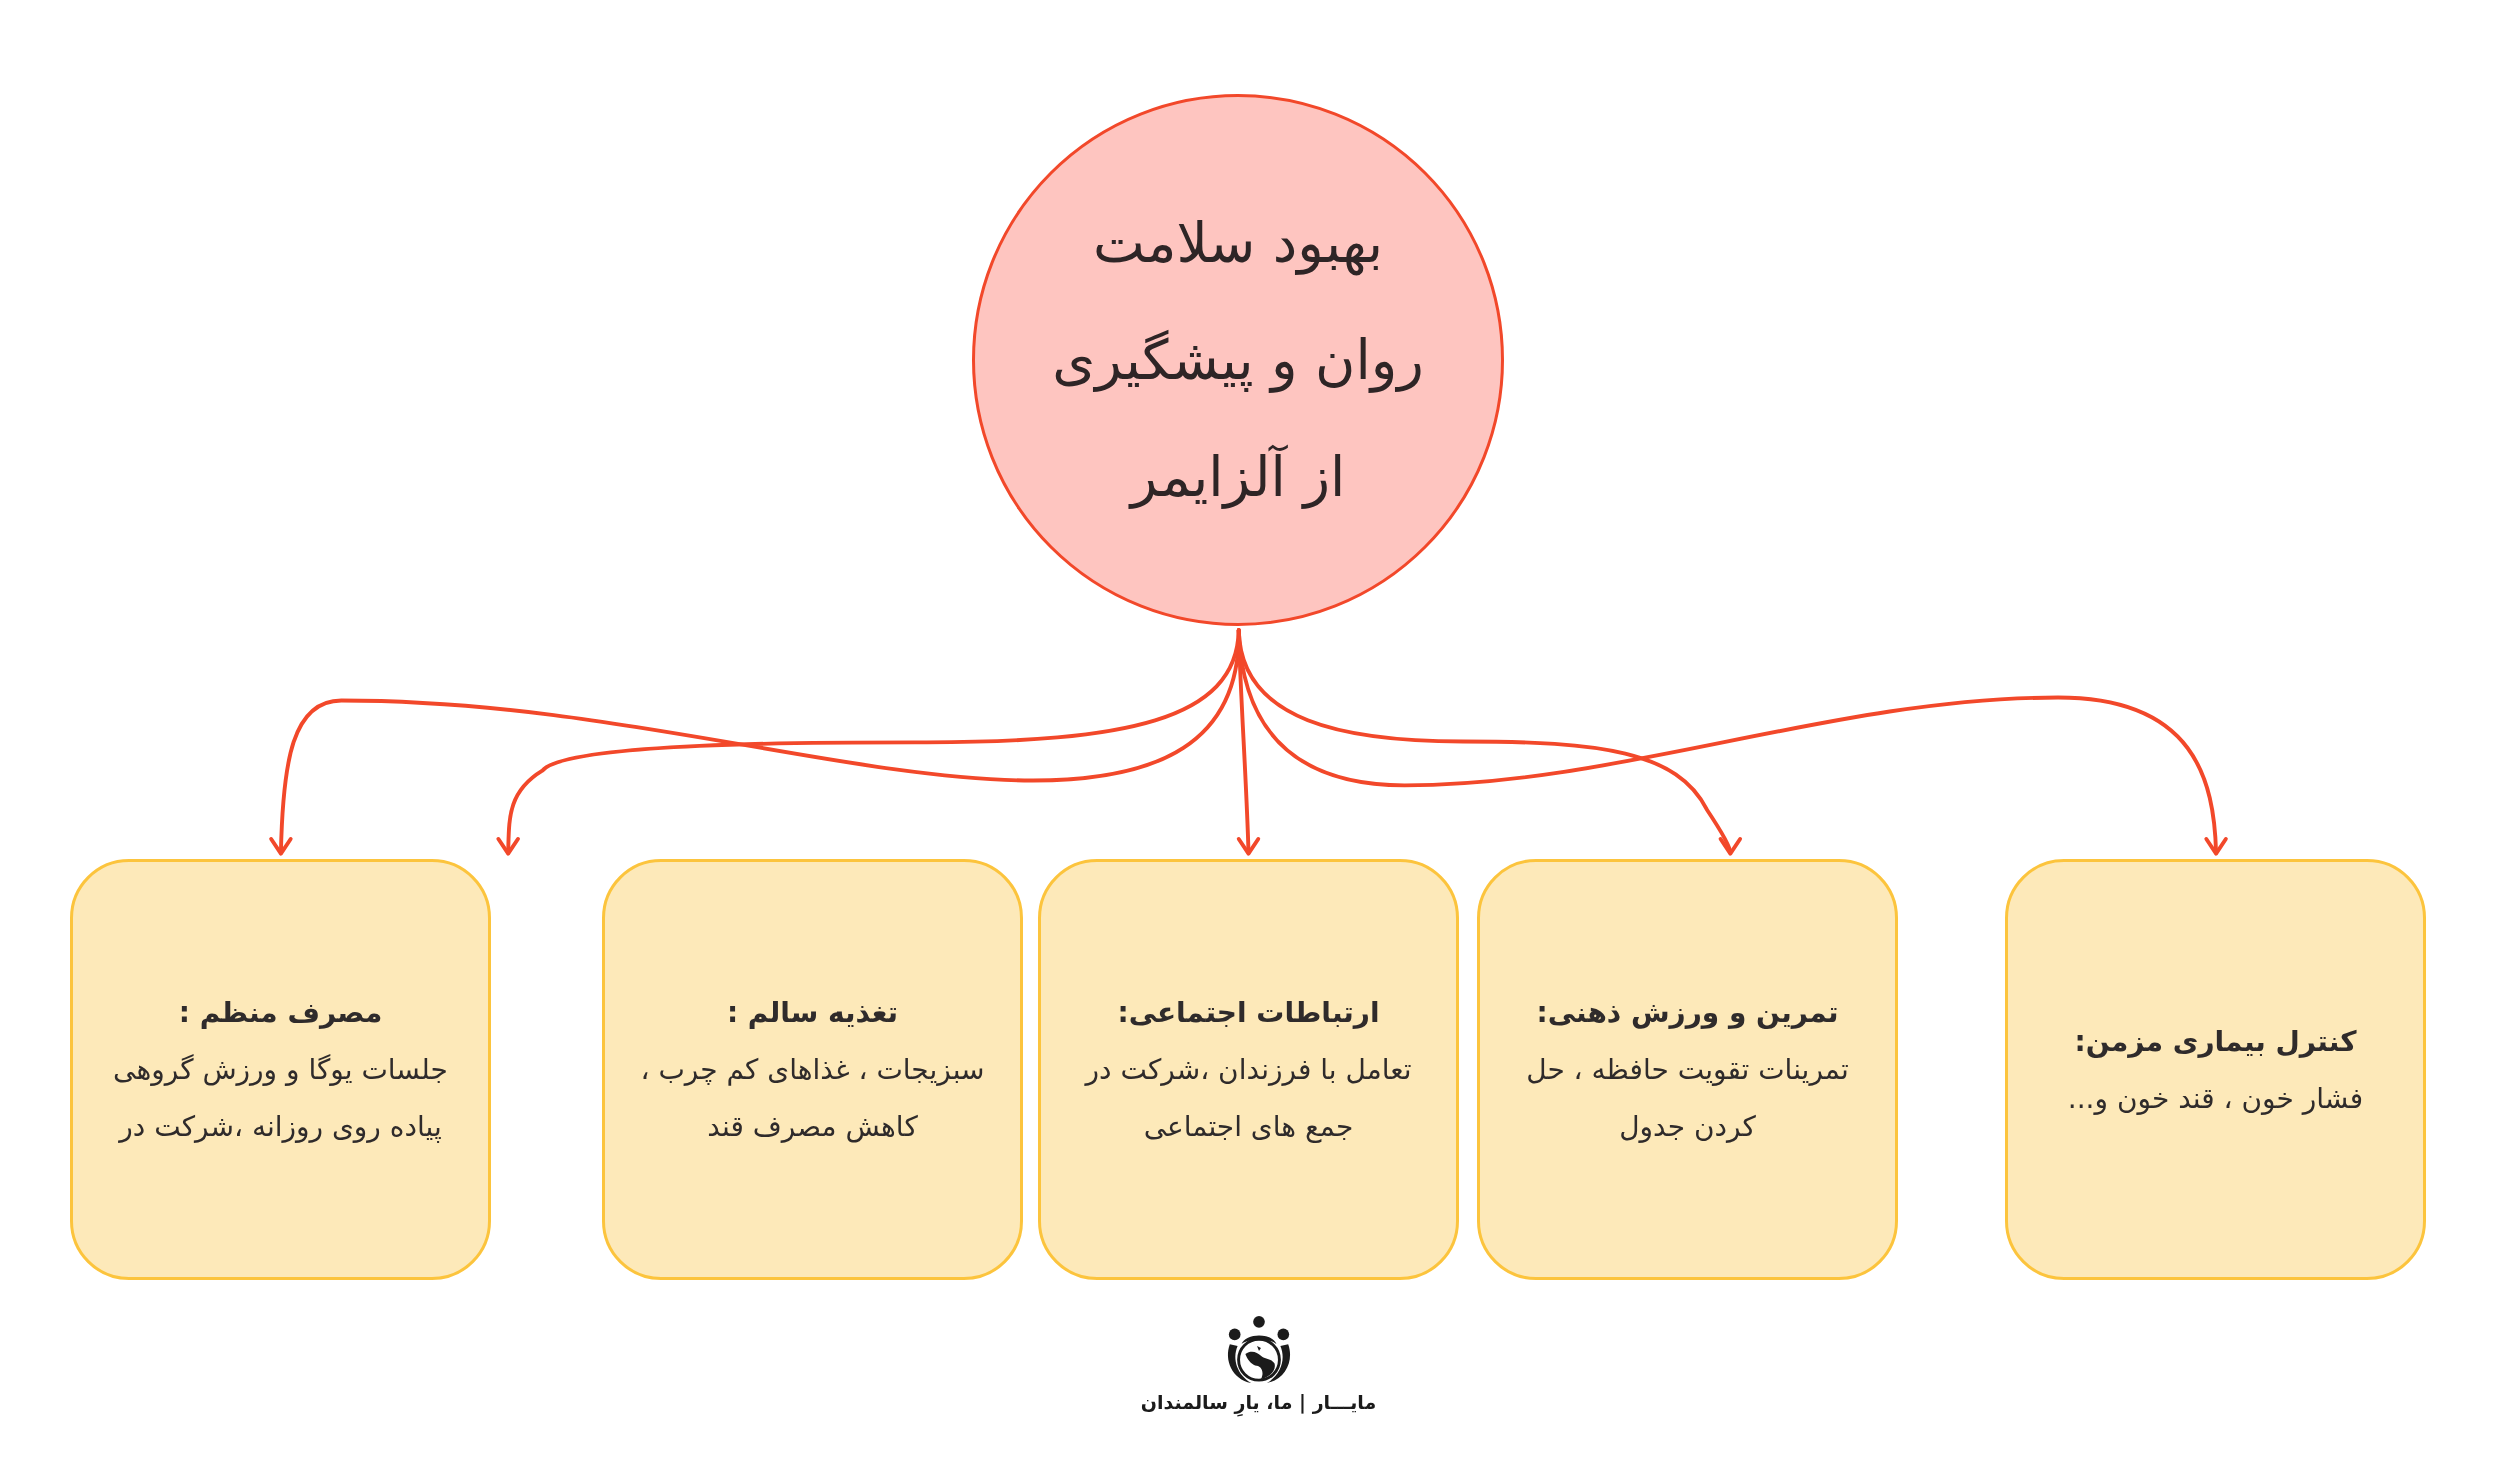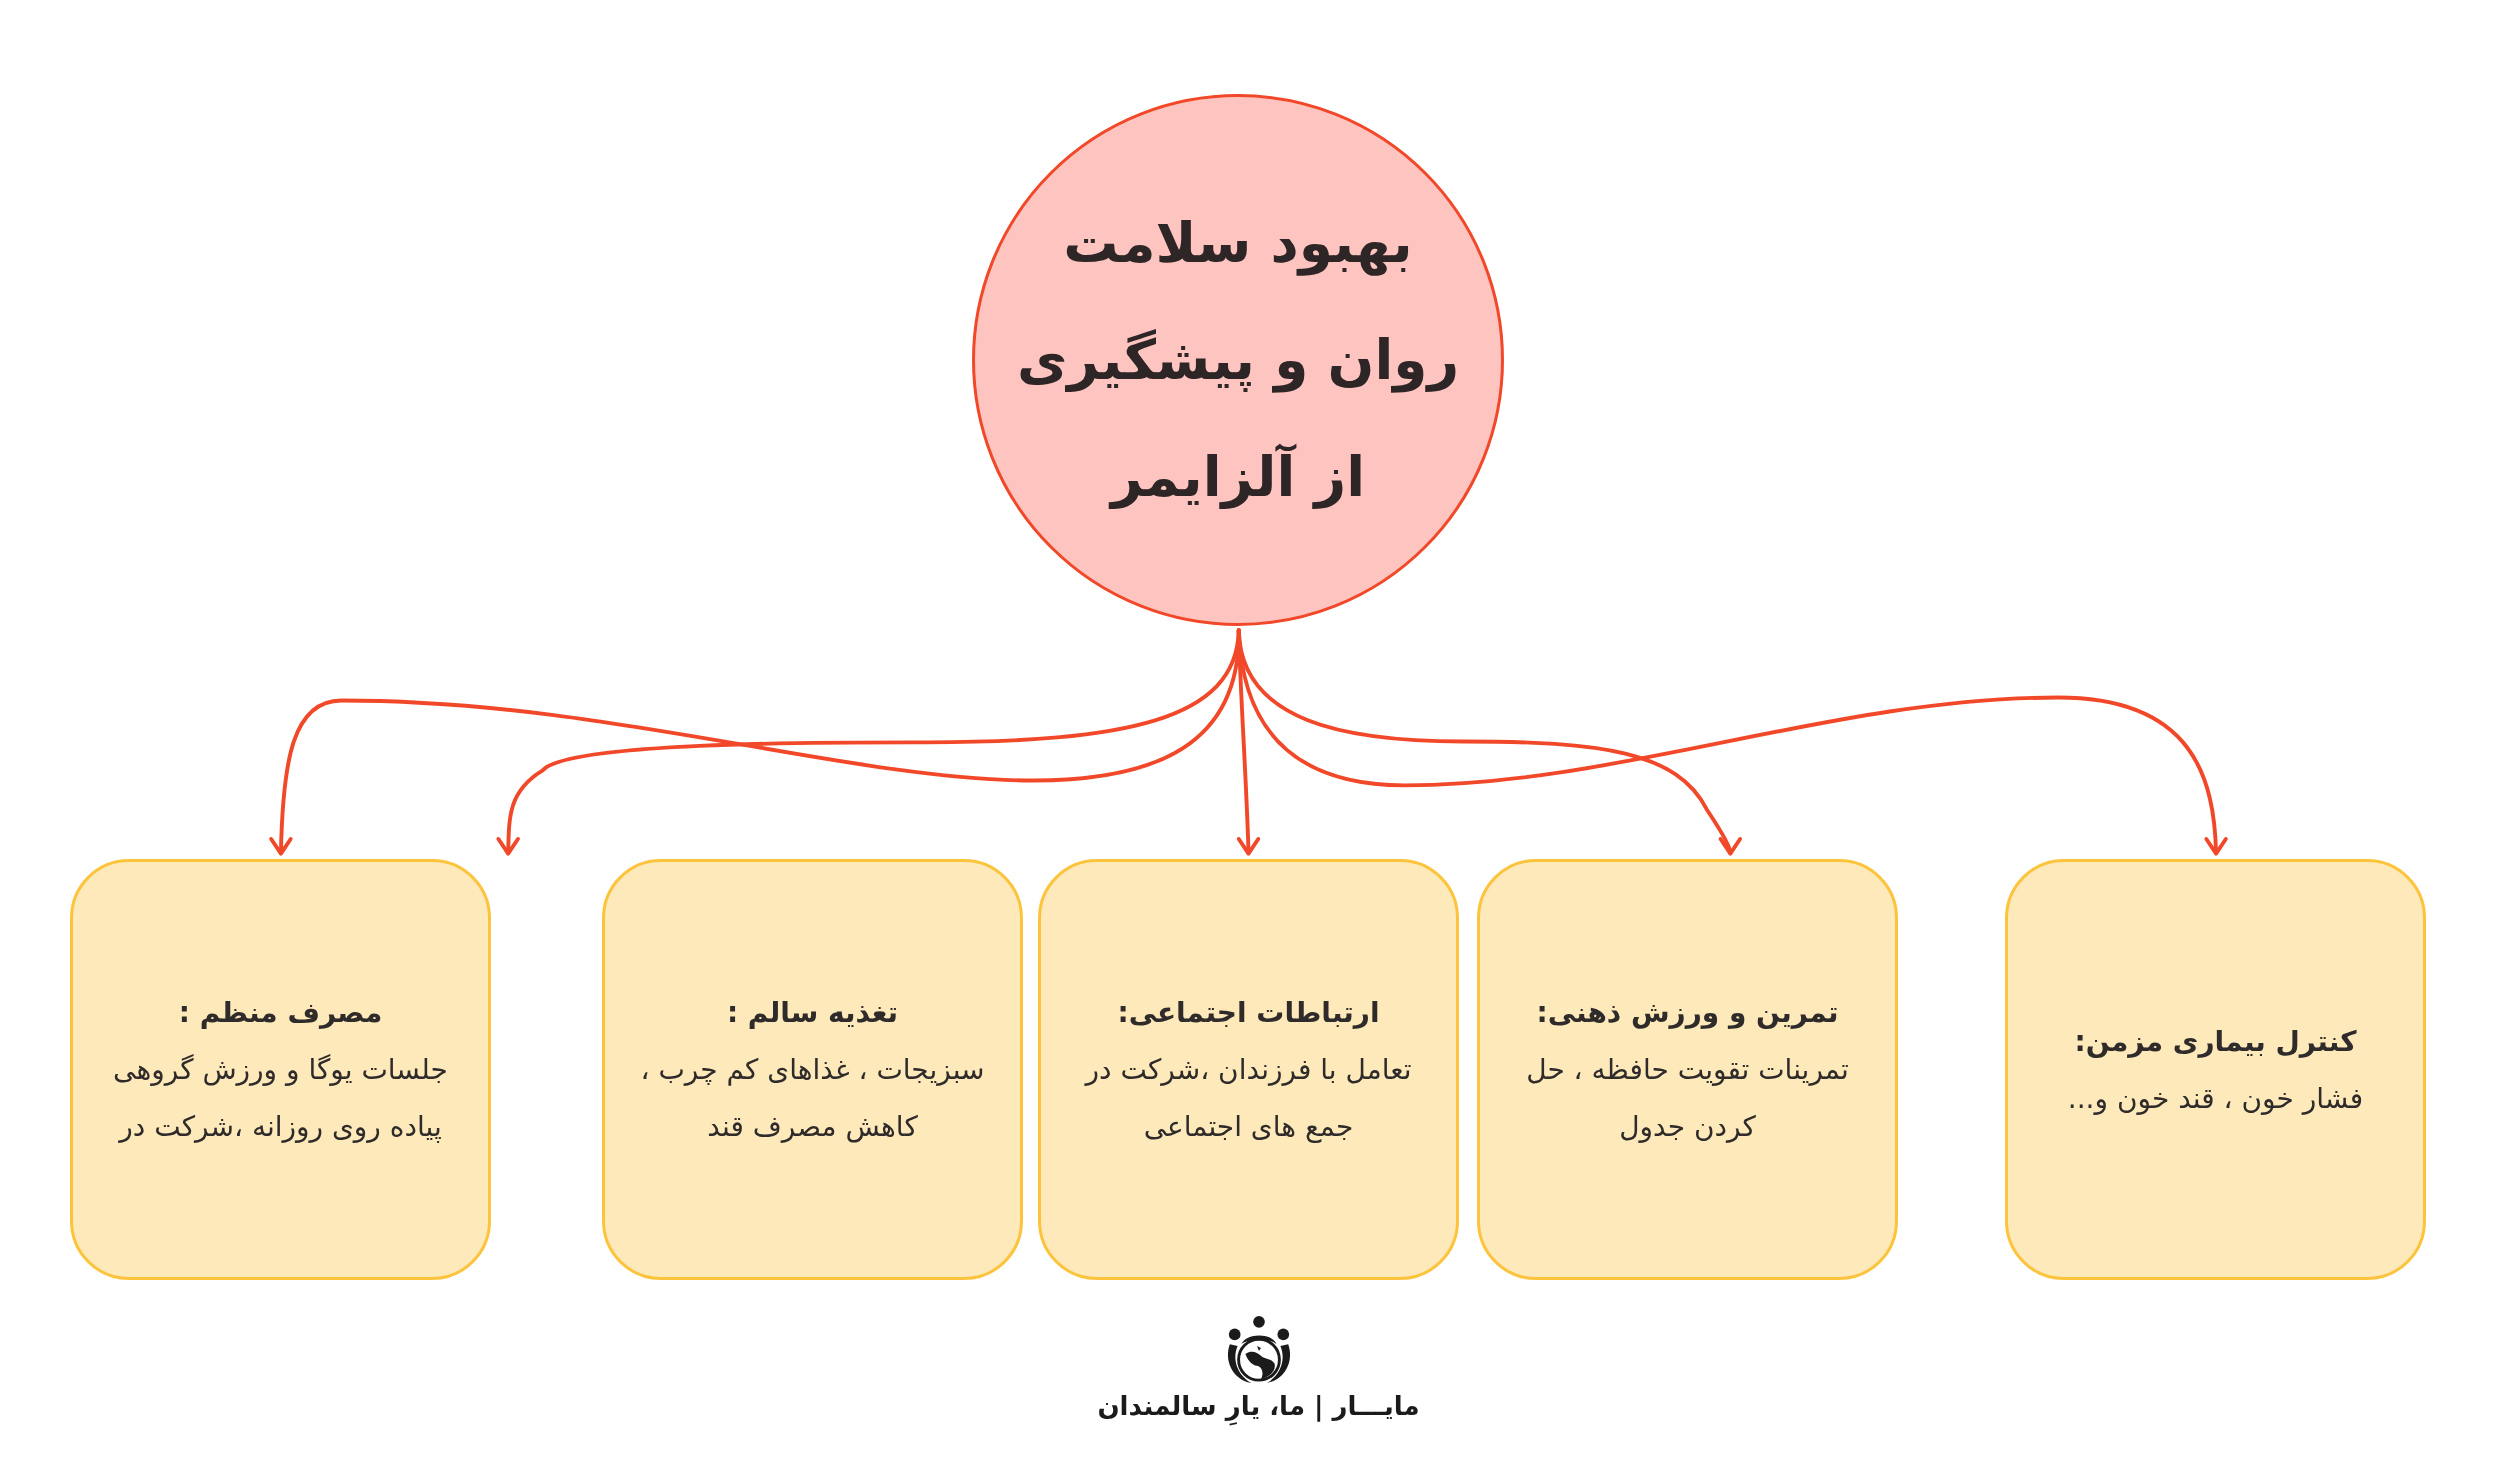--- a/index.html
+++ b/index.html
@@ -33,21 +33,21 @@
     background: #fec5c0;
     border: 3.9px solid #f2482a;
     display: flex;
     flex-direction: column;
     align-items: center;
     justify-content: center;
     direction: rtl;
   }
   .center-line {
     font-family: "DejaVu Sans", sans-serif;
-    font-weight: bold;
+    font-weight: normal;
     font-size: 55px;
     line-height: 117px;
     color: #2e2526;
     text-align: center;
     white-space: nowrap;
     letter-spacing: -1px;
   }
   .box {
     position: absolute;
     top: 859px;
@@ -87,21 +87,21 @@
     top: 1315px;
     width: 293px;
     display: flex;
     flex-direction: column;
     align-items: center;
   }
   .footer-text {
     direction: rtl;
     font-family: "DejaVu Sans", sans-serif;
     font-weight: bold;
-    font-size: 26px;
+    font-size: 19px;
     color: #1b1b1b;
     margin-top: 5.9px;
     white-space: nowrap;
   }
 </style>
 </head>
 <body>
 
 <svg id="connectors" viewBox="0 0 2560 1515" xmlns="http://www.w3.org/2000/svg">
   <g fill="none" stroke="#f2482a" stroke-width="4" stroke-linecap="round" stroke-linejoin="round">

